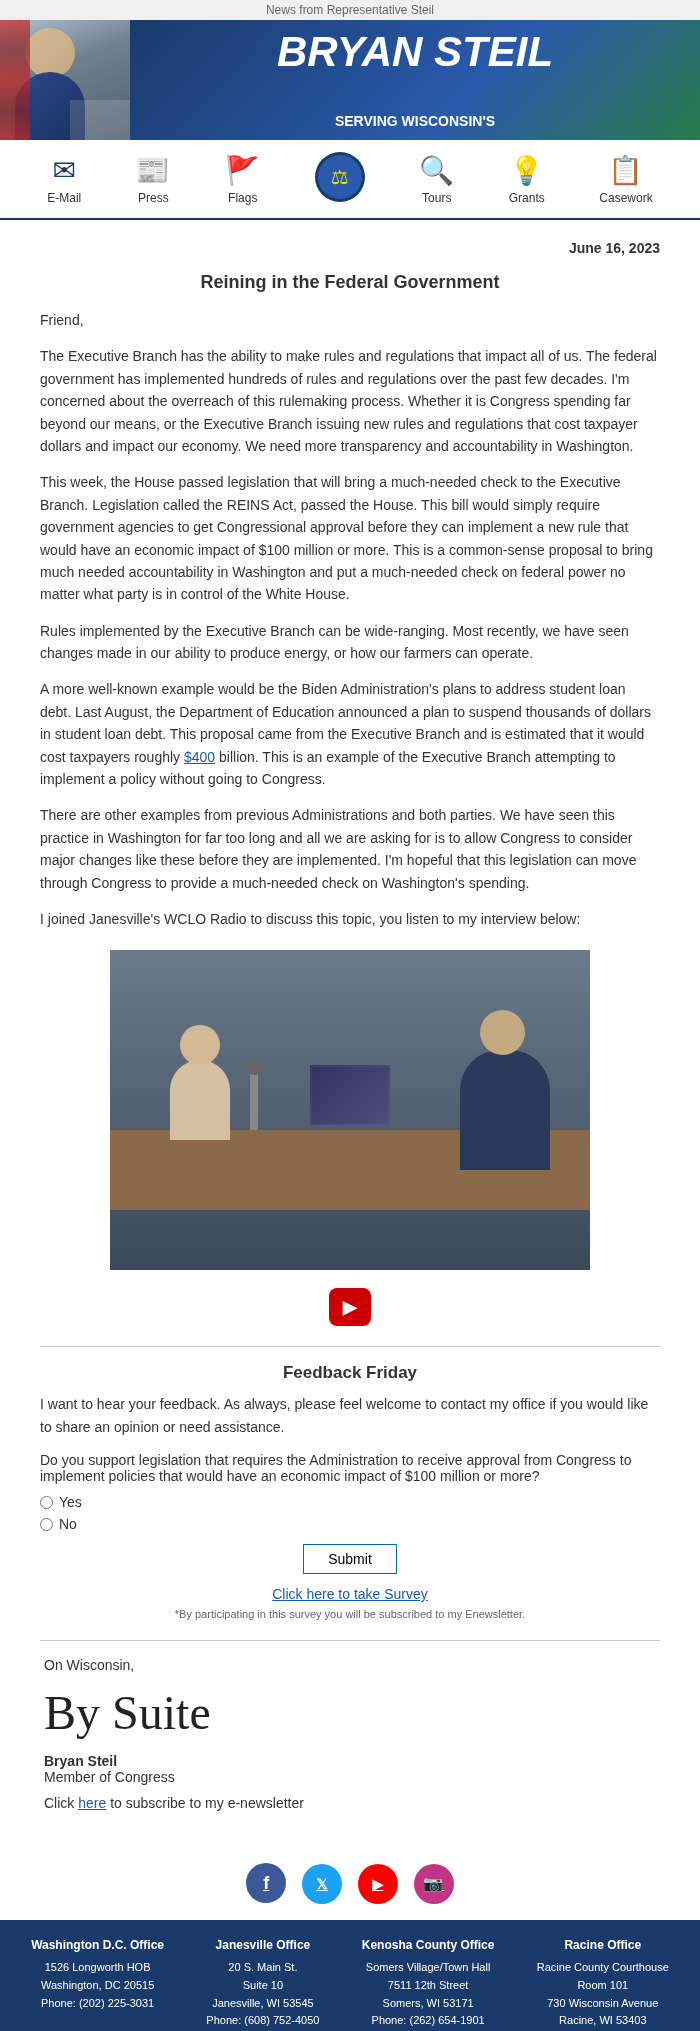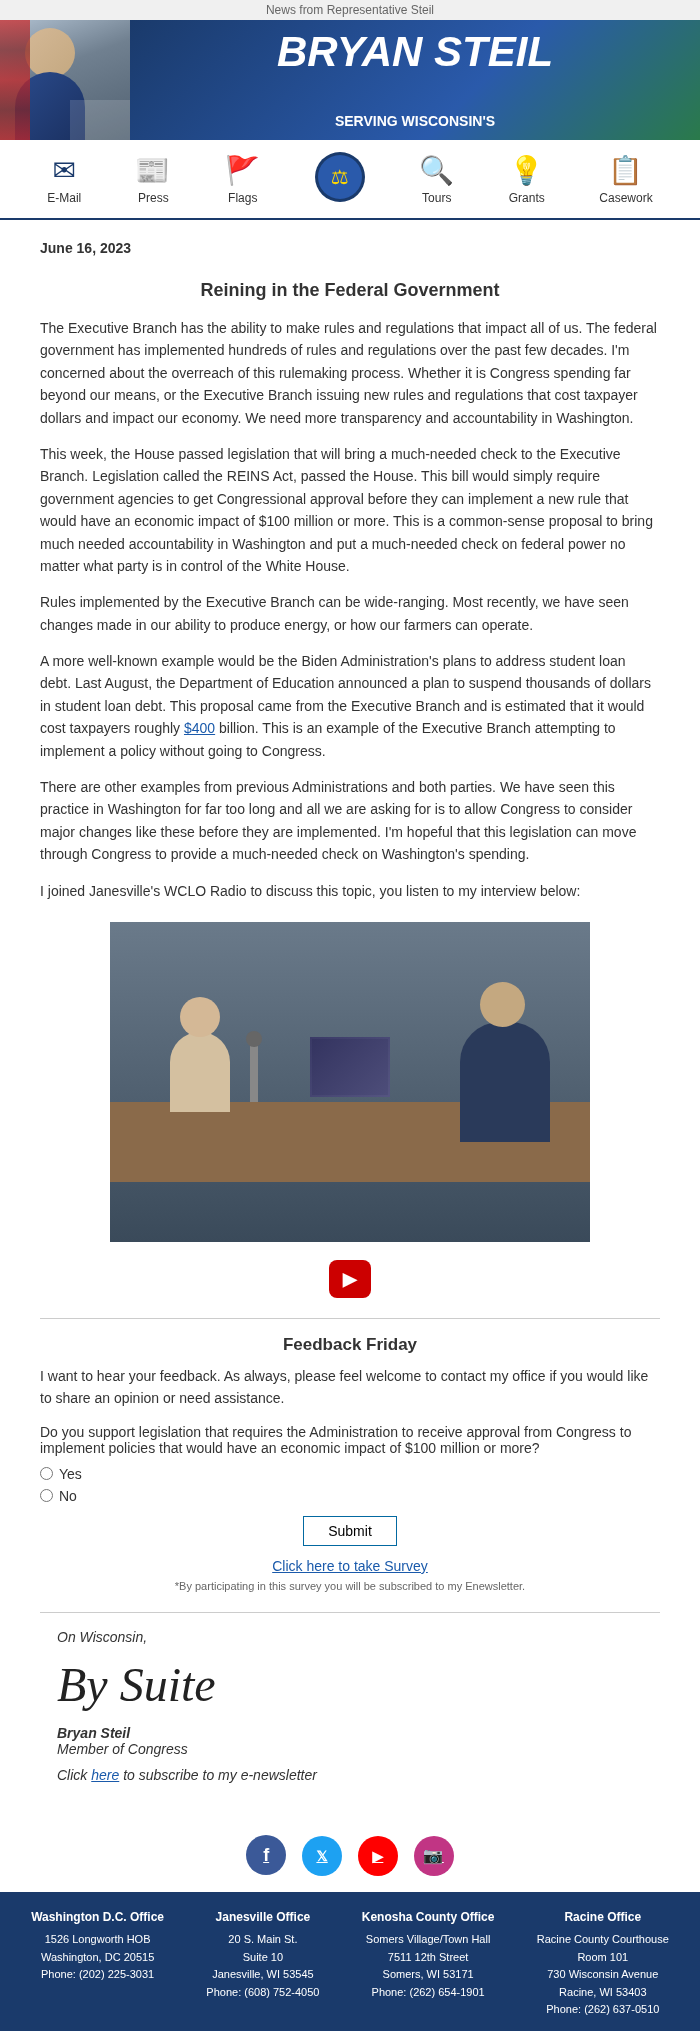--- a/index.html
+++ b/index.html
@@ -13,37 +13,37 @@
     .header-congressman { color: #ccccff; font-size: 13px; font-weight: normal; letter-spacing: 2px; text-transform: uppercase; }
     .header-name { color: #ffffff; font-size: 42px; font-weight: 900; line-height: 1; text-transform: uppercase; font-style: italic; }
     .header-serving { color: #ffffff; font-size: 14px; font-weight: bold; text-transform: uppercase; }
     .header-district { color: #ffffff; font-size: 14px; font-weight: bold; text-transform: uppercase; }
     .nav-bar { display: flex; justify-content: space-around; align-items: center; padding: 12px 20px; border-bottom: 2px solid #1a3a6b; background: #fff; }
     .nav-item { display: flex; flex-direction: column; align-items: center; text-decoration: none; color: #333; font-size: 12px; cursor: pointer; }
     .nav-icon { font-size: 28px; margin-bottom: 4px; color: #1a3a6b; }
     .nav-seal { width: 50px; height: 50px; border-radius: 50%; background: #1a3a6b; display: flex; align-items: center; justify-content: center; margin-bottom: 4px; }
     .nav-seal-inner { width: 44px; height: 44px; border-radius: 50%; background: #2a5aab; border: 2px solid #gold; display: flex; align-items: center; justify-content: center; }
     .content-area { padding: 20px 40px; }
-    .date-line { text-align: left; font-weight: bold; margin-bottom: 24px; }
+    .date-line { text-align: right; font-weight: bold; margin-bottom: 16px; }
     .article-title { text-align: center; font-size: 18px; font-weight: bold; margin-bottom: 16px; }
     .body-text { margin-bottom: 14px; line-height: 1.6; }
     .link { color: #1a5aab; text-decoration: underline; cursor: pointer; }
     .video-container { text-align: center; margin: 20px 0; }
     .video-placeholder { width: 480px; height: 320px; background: #333; margin: 0 auto; position: relative; overflow: hidden; }
     .youtube-btn { display: inline-block; background: #ff0000; border-radius: 6px; padding: 6px 12px; margin-top: 10px; }
     .youtube-icon { color: white; font-size: 20px; }
     .feedback-title { text-align: center; font-size: 17px; font-weight: bold; margin: 16px 0 10px; }
     .survey-question { margin: 10px 0; }
     .radio-option { display: flex; align-items: center; margin: 6px 0; }
     .radio-option input { margin-right: 6px; }
     .submit-btn-container { text-align: center; margin: 12px 0; }
     .submit-btn { background: #fff; border: 1px solid #0369a1; padding: 6px 24px; font-size: 14px; cursor: pointer; }
     .survey-link { text-align: center; color: #1a5aab; text-decoration: underline; cursor: pointer; display: block; margin: 6px 0; }
     .survey-note { text-align: center; font-size: 11px; color: #666; margin-bottom: 20px; }
-    .closing { margin: 16px 17px; font-style: italic; }
+    .closing { margin: 16px 4px; }
     .signature { font-family: 'Brush Script MT', cursive; font-size: 48px; color: #333; margin: 10px 0; height: 60px; display: flex; align-items: center; }
     .sig-name { font-weight: bold; margin-top: 4px; }
     .newsletter-link { margin: 10px 0; }
     .social-bar { text-align: center; padding: 16px; }
     .social-icon { display: inline-block; width: 40px; height: 40px; border-radius: 50%; margin: 0 6px; line-height: 40px; text-align: center; color: white; font-size: 18px; font-weight: bold; cursor: pointer; }
     .facebook { background: #3b5998; }
     .twitter { background: #1da1f2; }
     .youtube { background: #ff0000; }
     .instagram { background: #c13584; }
     .footer-bar { background: #1a3a6b; color: white; display: flex; justify-content: space-around; padding: 16px 10px; }
@@ -116,20 +116,21 @@
       <span class="nav-icon">📋</span>
       <span>Casework</span>
     </a>
   </div>
 
   <div class="content-area">
 
     <div class="date-line">June 16, 2023</div>
     <div class="article-title">Reining in the Federal Government</div>
 
+    <p class="body-text">Friend,</p>
     <p class="body-text">The Executive Branch has the ability to make rules and regulations that impact all of us. The federal government has implemented hundreds of rules and regulations over the past few decades. I'm concerned about the overreach of this rulemaking process. Whether it is Congress spending far beyond our means, or the Executive Branch issuing new rules and regulations that cost taxpayer dollars and impact our economy. We need more transparency and accountability in Washington.</p>
     <p class="body-text">This week, the House passed legislation that will bring a much-needed check to the Executive Branch. Legislation called the REINS Act, passed the House. This bill would simply require government agencies to get Congressional approval before they can implement a new rule that would have an economic impact of $100 million or more. This is a common-sense proposal to bring much needed accountability in Washington and put a much-needed check on federal power no matter what party is in control of the White House.</p>
     <p class="body-text">Rules implemented by the Executive Branch can be wide-ranging. Most recently, we have seen changes made in our ability to produce energy, or how our farmers can operate.</p>
     <p class="body-text">
       A more well-known example would be the Biden Administration's plans to address student loan debt. Last August, the Department of Education announced a plan to suspend thousands of dollars in student loan debt. This proposal came from the Executive Branch and is estimated that it would cost taxpayers roughly <a class="link" href="#">$400</a> billion. This is an example of the Executive Branch attempting to implement a policy without going to Congress.
     </p>
     <p class="body-text">There are other examples from previous Administrations and both parties. We have seen this practice in Washington for far too long and all we are asking for is to allow Congress to consider major changes like these before they are implemented. I'm hopeful that this legislation can move through Congress to provide a much-needed check on Washington's spending.</p>
     <p class="body-text">I joined Janesville's WCLO Radio to discuss this topic, you listen to my interview below:</p>
 
     <div class="video-container">

